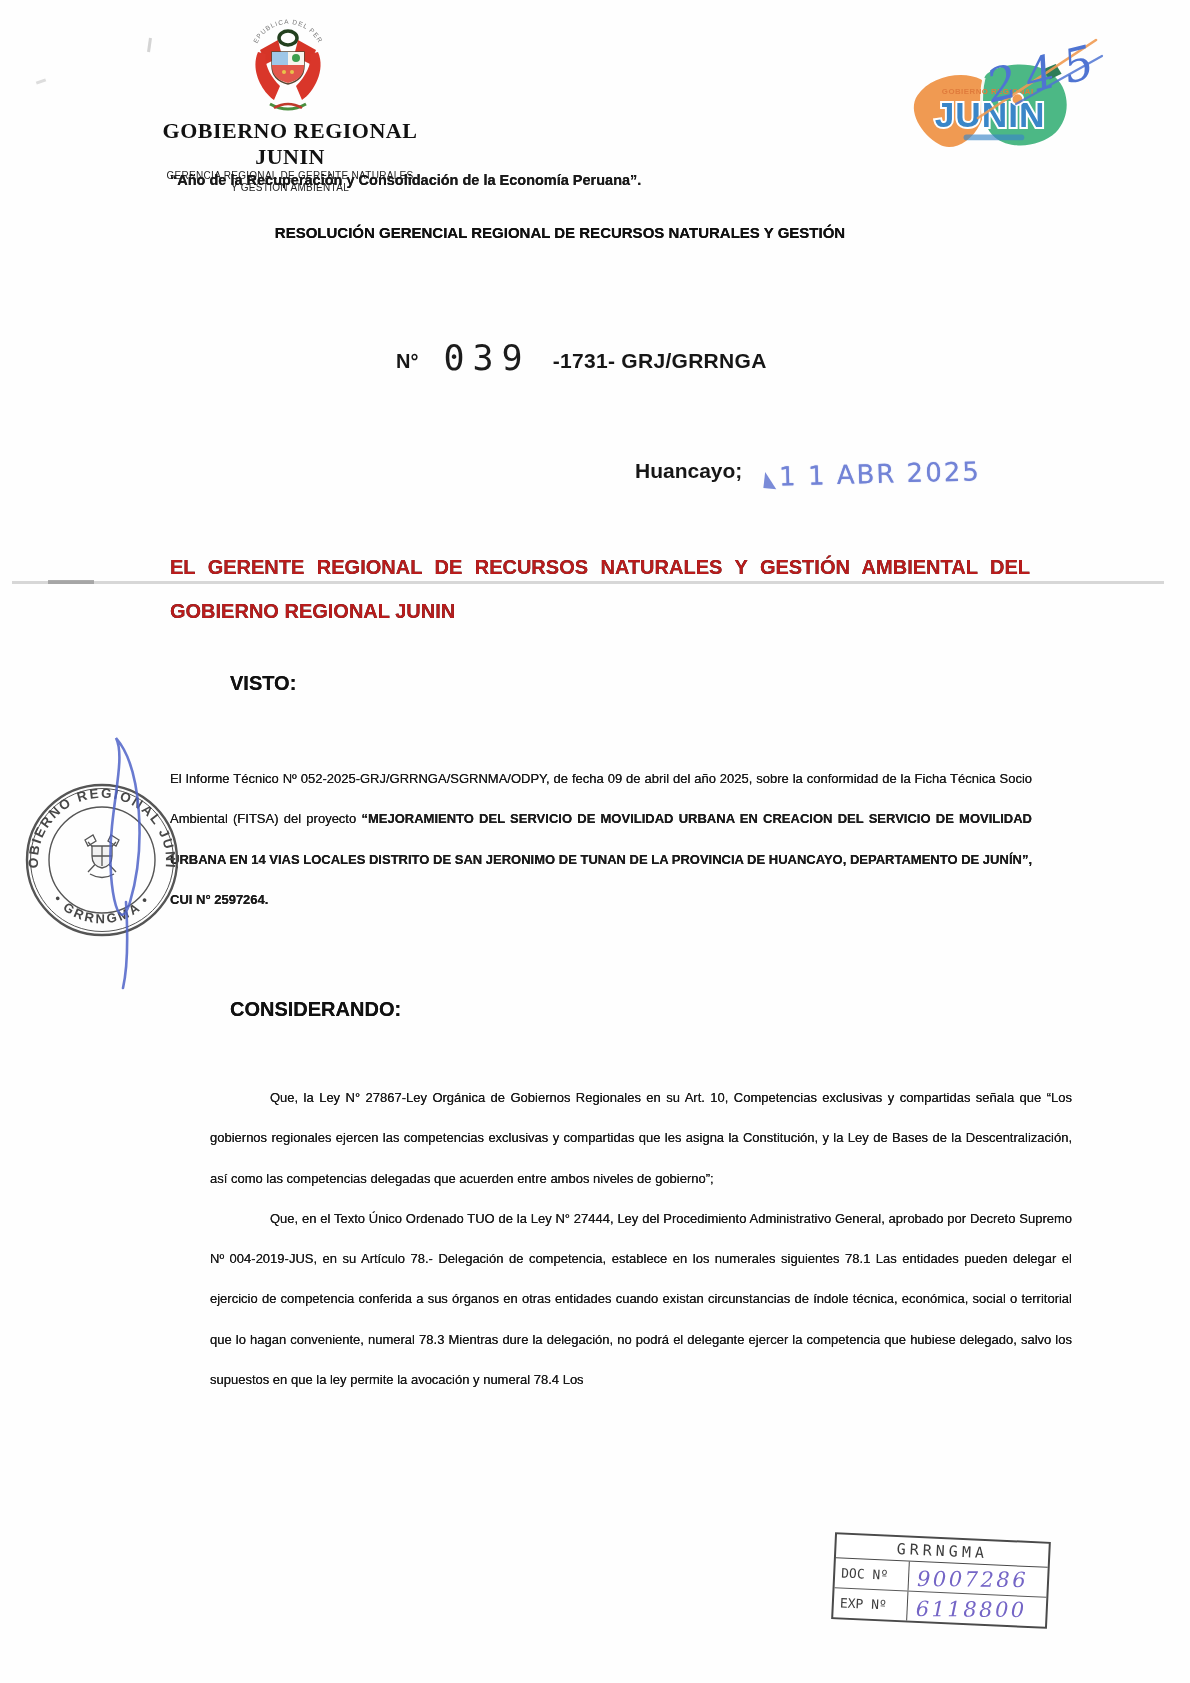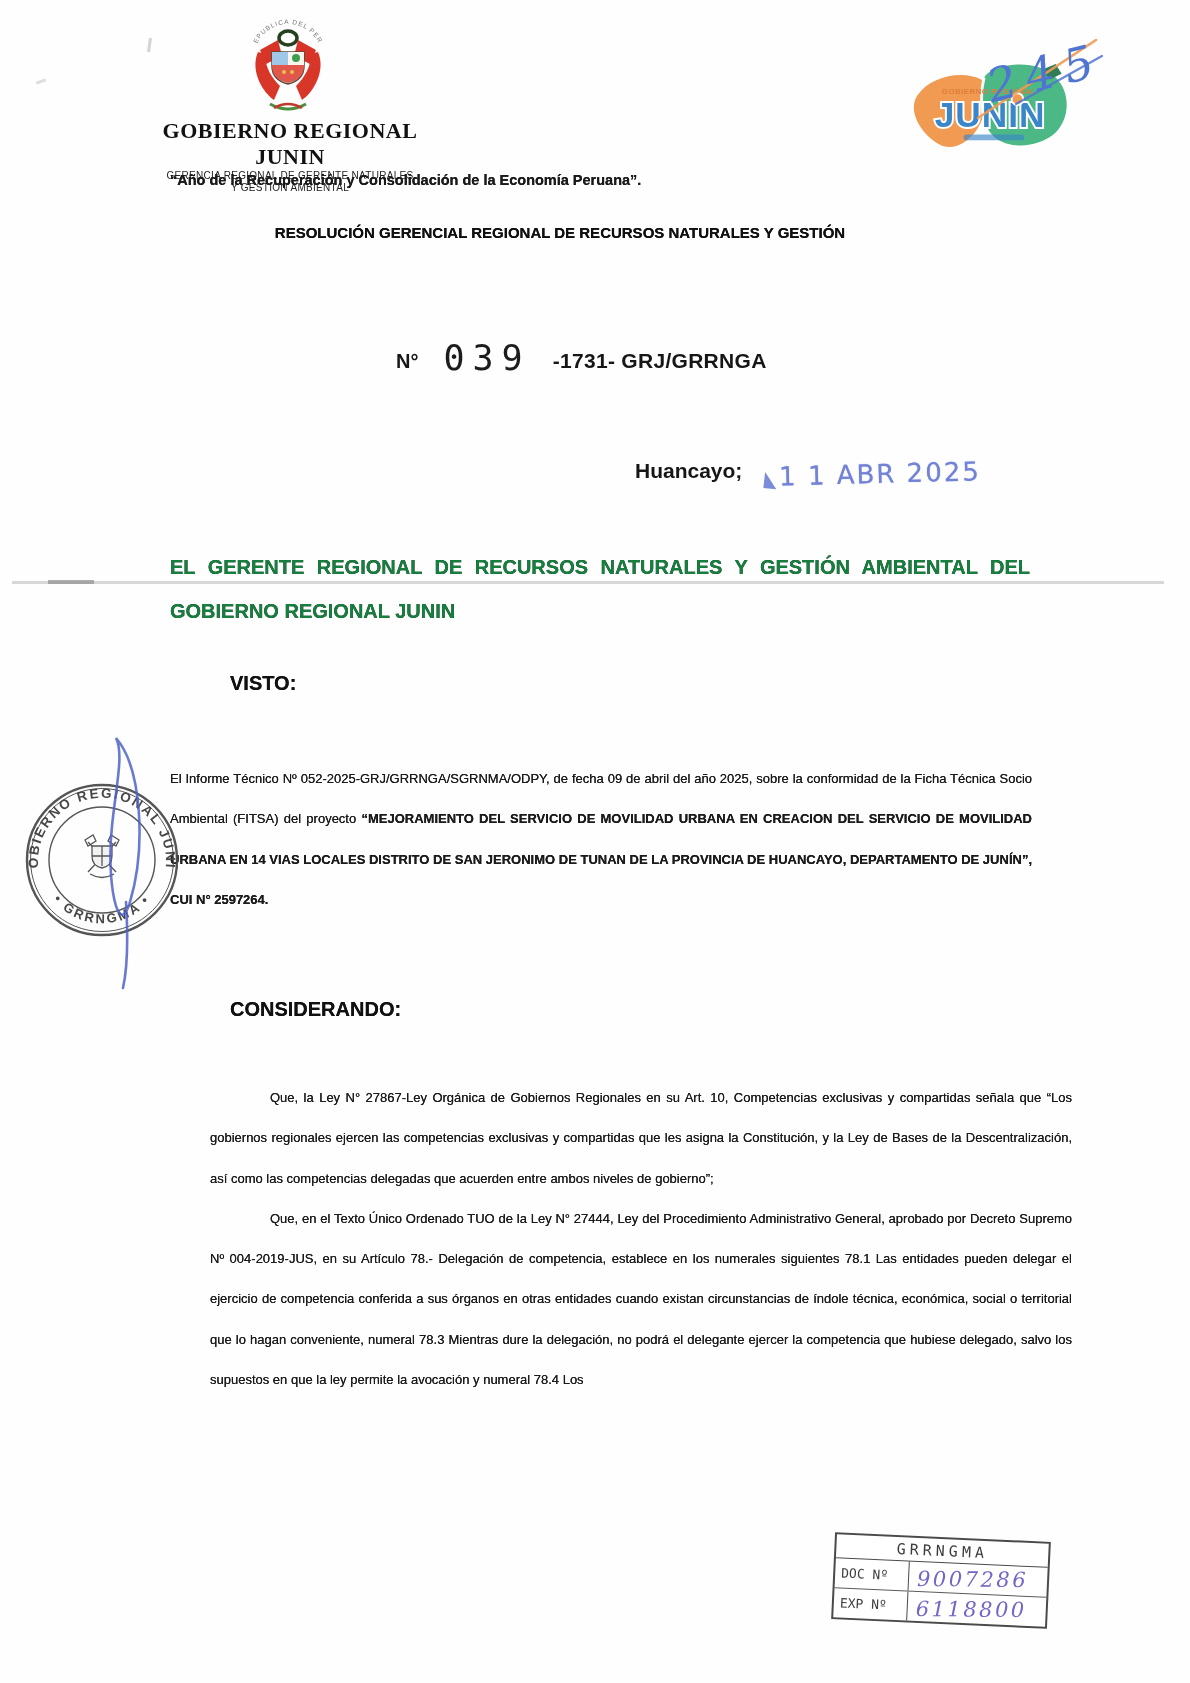--- a/index.html
+++ b/index.html
@@ -28,21 +28,21 @@
   
   .date-row{position:absolute;left:635px;top:456px;display:flex;align-items:center;}
   .city{font-weight:bold;font-size:21px;}
   .date-stamp{margin-left:22px;color:#7283d6;font-size:26px;letter-spacing:2px;
     font-family:"DejaVu Sans",sans-serif;transform:rotate(-1.5deg) translateY(3px);
     text-shadow:0 0 1px #8a98de;white-space:nowrap;display:inline-flex;align-items:baseline;}
   .ink-blot{width:0;height:0;border-left:13px solid #6c7ed4;border-top:16px solid transparent;
     display:inline-block;margin-right:2px;transform:translateY(3px) rotate(8deg);opacity:.9;}
   
   .addressee{position:absolute;left:170px;top:545px;width:860px;font-weight:bold;
-    font-size:20px;line-height:44px;color:#15803d;text-shadow:0 0 .5px #111;}
+    font-size:20px;line-height:44px;color:#b91c1c;text-shadow:0 0 .5px #111;}
   .addressee .l1{text-align:justify;text-align-last:justify;}
   .label{position:absolute;left:230px;font-weight:bold;font-size:20px;color:#111;text-shadow:0 0 .4px #111;}
   .visto-label{top:672px;} .considerando-label{top:998px;}
   .body{position:absolute;left:170px;width:862px;font-size:13px;line-height:40.3px;
     text-align:justify;color:#1b1b1b;text-shadow:0 0 .35px #1b1b1b;}
   .visto-body{top:746px;}
   .visto-body b{font-weight:bold;text-shadow:0 0 .6px #111;}
   .considerando-body{top:1078px;margin-left:40px;}
   .considerando-body p{margin:0;text-indent:60px;}
   

